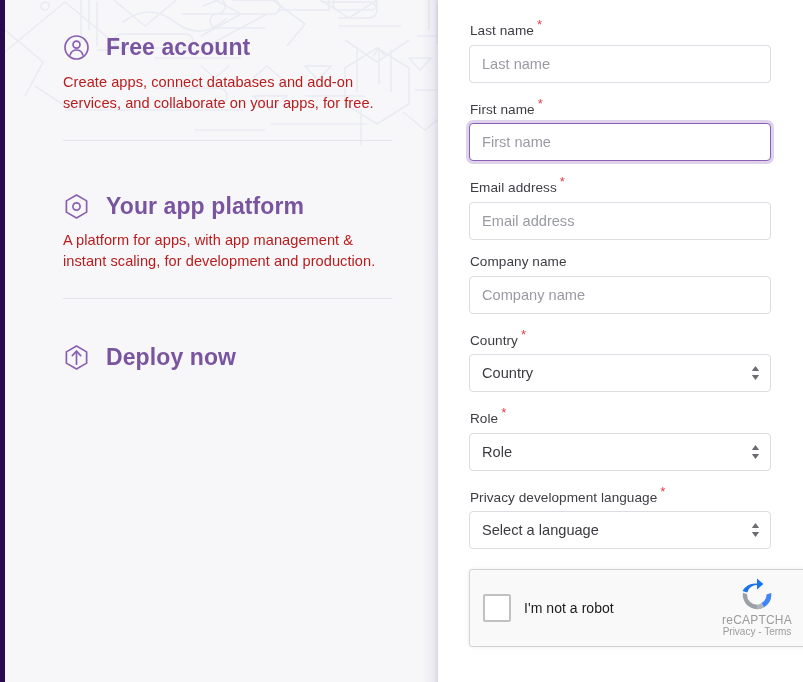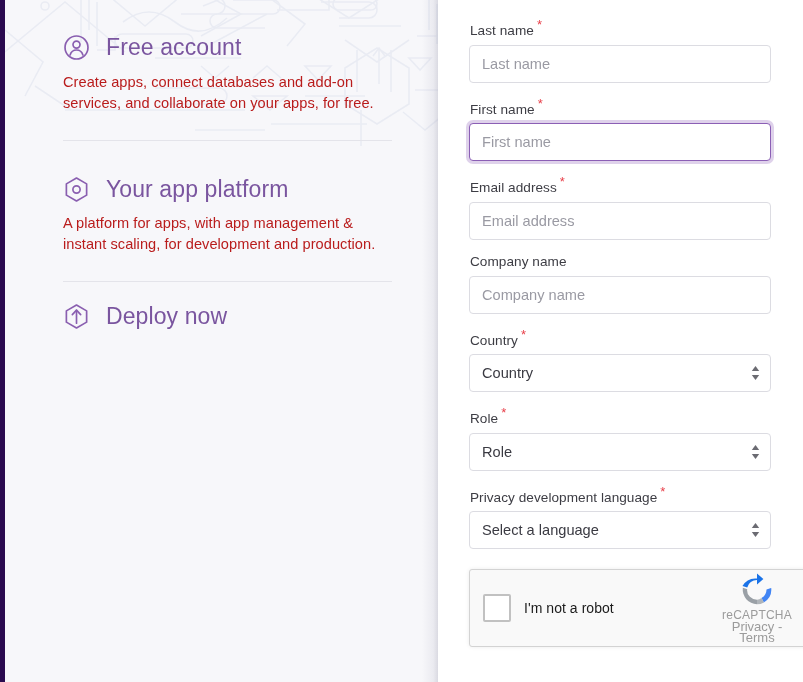--- a/index.html
+++ b/index.html
@@ -51,40 +51,40 @@
     position: relative;
     padding: 0;
     margin: 0;
   }
 
   .feature {
     position: relative;
     padding: 0 46px 0 58px;
   }
   .feature.f1 { margin-top: 34px; }
-  .feature.f2 { margin-top: 35px; }
-  .feature.f3 { margin-top: 21px; text-align: right; }
+  .feature.f2 { margin-top: 52px; }
+  .feature.f3 { margin-top: 45px; text-align: right; }
 
   .feature-head {
     display: flex;
     align-items: center;
     gap: 16px;
     margin: 0 0 10px 0;
   }
   .feature-icon {
     flex: 0 0 auto;
     width: 27px; height: 27px;
     display: block;
     color: #8a5fb0;
   }
   .feature-icon svg { display: block; width: 27px; height: 27px; }
 
   .feature-title {
     font-size: 23px;
-    font-weight: 400;
+    font-weight: 700;
     color: #7a559f;
     letter-spacing: 0.1px;
     line-height: 1.2;
     margin: 0;
     white-space: nowrap;
   }
 
   .feature-desc {
     font-size: 14.6px;
     line-height: 21px;
@@ -207,21 +207,21 @@
     padding-bottom: 1px;
   }
   .rc-logo { width: 34px; height: 34px; margin: 0 auto 2px auto; display:block; }
   .rc-name {
     font-size: 12px;
     color: #9b9b9b;
     letter-spacing: 0.2px;
     line-height: 12px;
   }
   .rc-links {
-    font-size: 13px;
+    font-size: 10px;
     color: #9b9b9b;
     line-height: 11px;
   }
 </style>
 </head>
 <body>
 
 <div id="page">
 
   <div class="left-panel">

